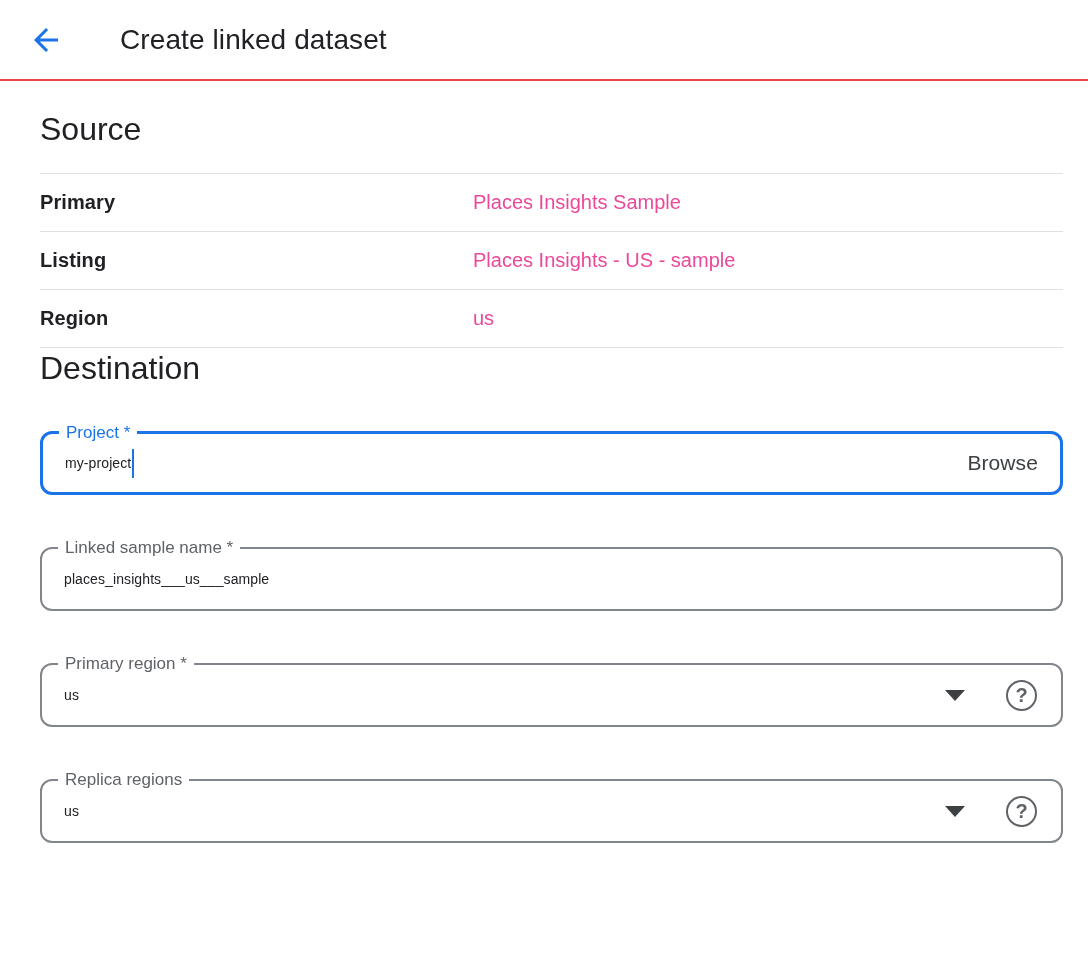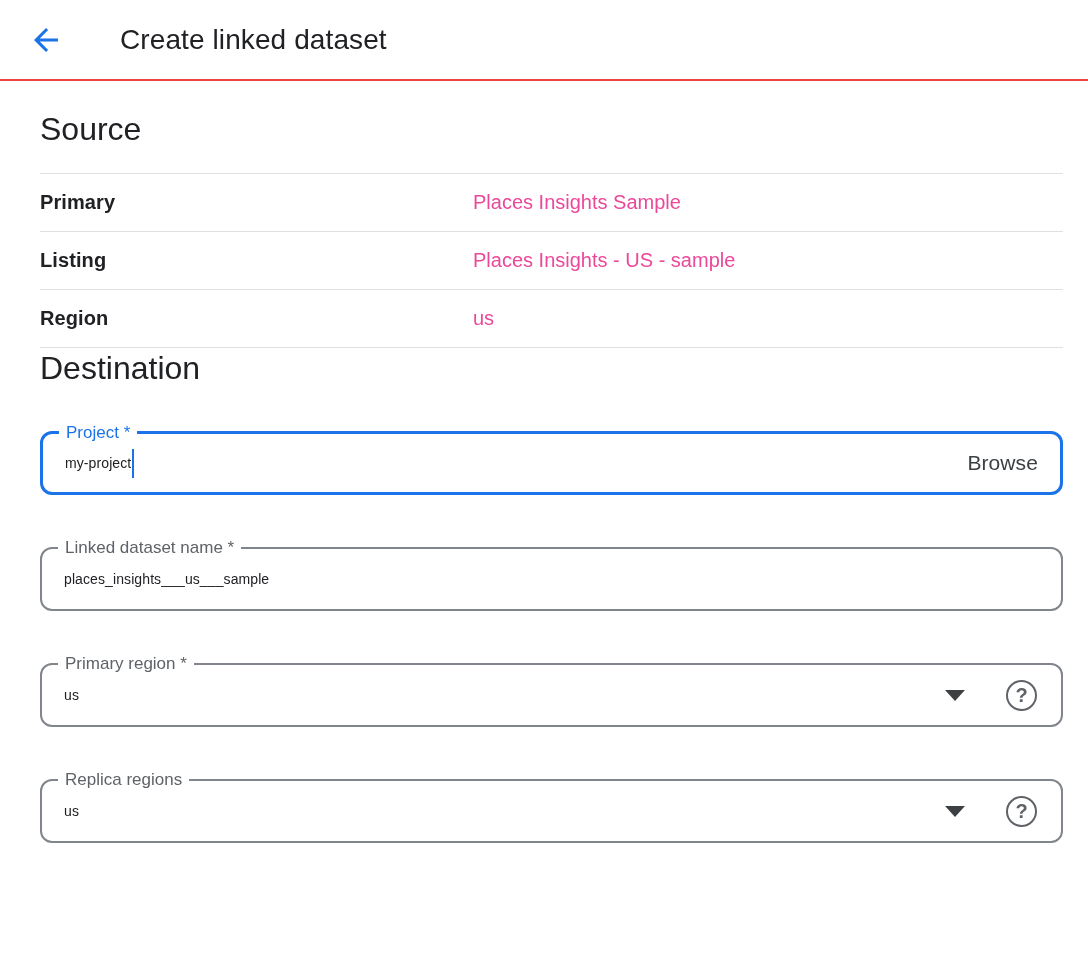--- a/index.html
+++ b/index.html
@@ -188,21 +188,21 @@
     <div class="field first focused">
       <span class="float-label">Project *</span>
       <div class="field-value">
         <span>my-project</span>
         <span class="caret"></span>
       </div>
       <button class="browse-btn">Browse</button>
     </div>
 
     <div class="field">
-      <span class="float-label">Linked dataset name *</span>
+      <span class="float-label">Linked sample name *</span>
       <div class="field-value">
         <span>places_insights___us___sample</span>
       </div>
     </div>
 
     <div class="field">
       <span class="float-label">Primary region *</span>
       <div class="field-value">
         <span>us</span>
       </div>

